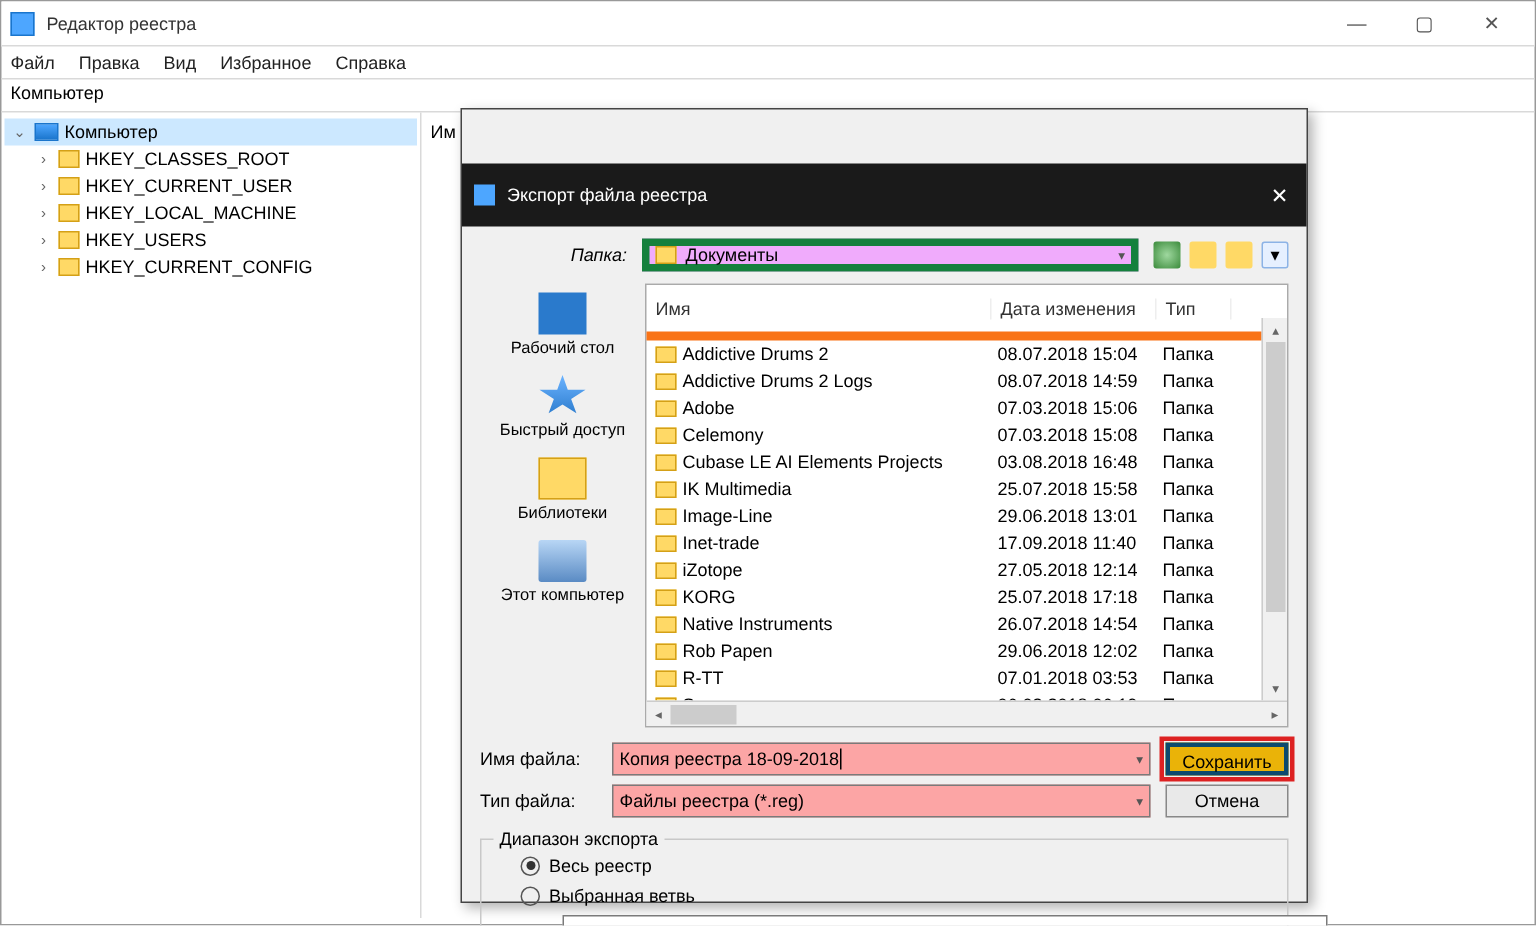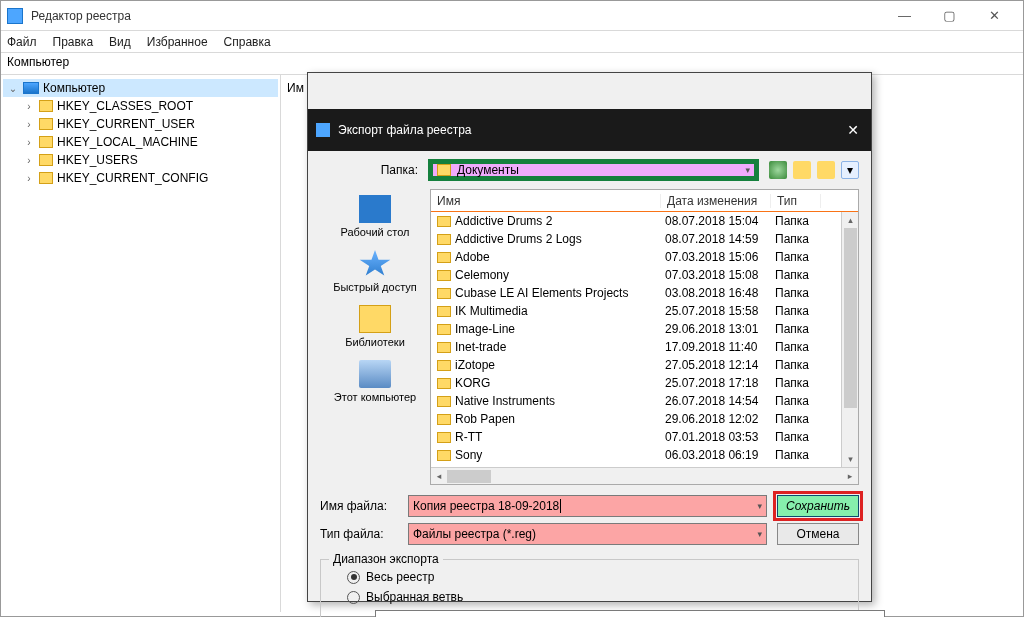--- a/index.html
+++ b/index.html
@@ -25,21 +25,21 @@
 .right-panel { flex:1; padding:6px; position:relative; }
 
 
 .dialog { position:absolute; left:307px; top:72px; width:565px; height:530px; background:#f0f0f0; border:1px solid #444; box-shadow:3px 3px 8px rgba(0,0,0,.3); z-index:10; }
 .dlg-titlebar { height:42px; background:#1a1a1a; color:#fff; display:flex; align-items:center; padding:0 8px;margin-top:36px; }
 .dlg-titlebar .dlg-icon { width:14px; height:14px; background:#4da6ff; margin-right:8px; }
 .dlg-titlebar .dlg-title { flex:1; font-size:12px; }
 .dlg-titlebar .close { width:20px; text-align:center; font-size:14px; }
 .dlg-body { padding:8px 12px 10px 12px; }
 .folder-row { display:flex; align-items:center; margin-bottom:8px; }
-.folder-row .lbl { width:108px; text-align:right; padding-right:10px; }
+.folder-row .lbl { width:108px; text-align:right; padding-right:10px;font-style:italic; }
 .folder-dd { flex:1; height:22px; border:5px solid #15803d; background:#f0abfc; display:flex; align-items:center; padding:0 4px; position:relative; }
 .folder-dd .fld-icon { width:14px; height:12px; background:#ffd966; border:1px solid #d4a017; margin-right:6px; }
 .folder-dd .caret { position:absolute; right:4px; font-size:9px; color:#555; }
 .toolbar-icons { display:flex; gap:6px; margin-left:10px; }
 .toolbar-icons div { width:18px; height:18px; border-radius:2px; display:flex; align-items:center; justify-content:center; }
 .ico-back { background:radial-gradient(#9fd89f,#3a8a3a); border-radius:50%; }
 .ico-up { background:#ffd966; }
 .ico-new { background:#ffd966; position:relative; }
 .ico-views { background:#e6f0ff; border:1px solid #8cb3e6; }
 
@@ -48,21 +48,21 @@
 .places { width:110px; display:flex; flex-direction:column; align-items:center; gap:4px; padding-top:4px; }
 .place { width:100px; text-align:center; font-size:11px; padding:2px 0 6px 0; }
 .place .pic { width:32px; height:28px; margin:0 auto 3px auto; }
 .pic-star { background:linear-gradient(#6bb3ff,#2a7acc); clip-path:polygon(50% 0,61% 35%,98% 35%,68% 57%,79% 91%,50% 70%,21% 91%,32% 57%,2% 35%,39% 35%); }
 .pic-desktop { background:#2a7acc; }
 .pic-lib { background:#ffd966; border:1px solid #d4a017; }
 .pic-pc { background:linear-gradient(#b8d6f5,#5a8bc4); border-radius:2px; }
 .pic-net { background:radial-gradient(#8fd88f,#2a7a2a); border-radius:50%; }
 
 .file-list { flex:1; background:#fff; border:1px solid #aaa; position:relative; display:flex; flex-direction:column; }
-.fl-header { display:flex; height:22px; border-bottom:1px solid #f97316; align-items:center; }
+.fl-header { display:flex; height:37px; border-bottom:6px solid #f97316; align-items:center; }
 .fl-header div { padding:0 6px; font-size:12px; color:#333; border-right:1px solid #eee; }
 .fl-col-name { width:230px; }
 .fl-col-date { width:110px; }
 .fl-col-type { width:50px; }
 .fl-rows { flex:1; overflow:hidden; }
 .fl-row { display:flex; height:18px; align-items:center; }
 .fl-row .fic { width:14px; height:11px; background:#ffd966; border:1px solid #d4a017; margin:0 4px 0 6px; }
 .fl-row .fname { width:210px; font-size:12px; }
 .fl-row .fdate { width:110px; font-size:12px; }
 .fl-row .ftype { width:50px; font-size:12px; }
@@ -73,21 +73,21 @@
 .vscroll { position:absolute; right:0; top:22px; bottom:17px; width:17px; background:#f0f0f0; border-left:1px solid #ccc; }
 .vscroll .arr { width:17px; height:16px; text-align:center; font-size:9px; color:#666; line-height:16px; }
 .vscroll .vthumb { position:absolute; top:16px; width:13px; left:2px; height:180px; background:#ccc; }
 
 
 .input-row { display:flex; align-items:center; margin-top:10px; }
 .input-row .lbl { width:88px; font-size:12px; }
 .combo { flex:1; height:22px; border:1px solid #7a7a7a; background:#fca5a5; display:flex; align-items:center; padding:0 4px; margin-right:10px; position:relative; }
 .combo .caret { position:absolute; right:4px; font-size:9px; color:#555; }
 .btn { width:82px; height:22px; border:1px solid #888; background:#e9e9e9; text-align:center; line-height:20px; font-size:12px; }
-.btn.highlight { outline:3px solid #d22; outline-offset:1px; border:1px solid #0c4a6e; background:#86efac;font-style:italic; }
+.btn.highlight { outline:3px solid #d22; outline-offset:1px; border:3px solid #0c4a6e; background:#eab308; }
 
 
 .group { border:1px solid #c8c8c8; margin-top:14px; padding:10px 10px 12px 26px; position:relative; }
 .group .legend { position:absolute; top:-8px; left:8px; background:#f0f0f0; padding:0 4px; font-size:12px; }
 .radio-row { display:flex; align-items:center; gap:6px; margin-bottom:6px; font-size:12px; }
 .radio { width:13px; height:13px; border:1px solid #555; border-radius:50%; display:flex; align-items:center; justify-content:center; }
 .radio.checked::after { content:""; width:6px; height:6px; background:#333; border-radius:50%; }
 .branch-input { width:510px; height:20px; border:1px solid #7a7a7a; background:#fff; margin-left:28px; }
 
 </style>

